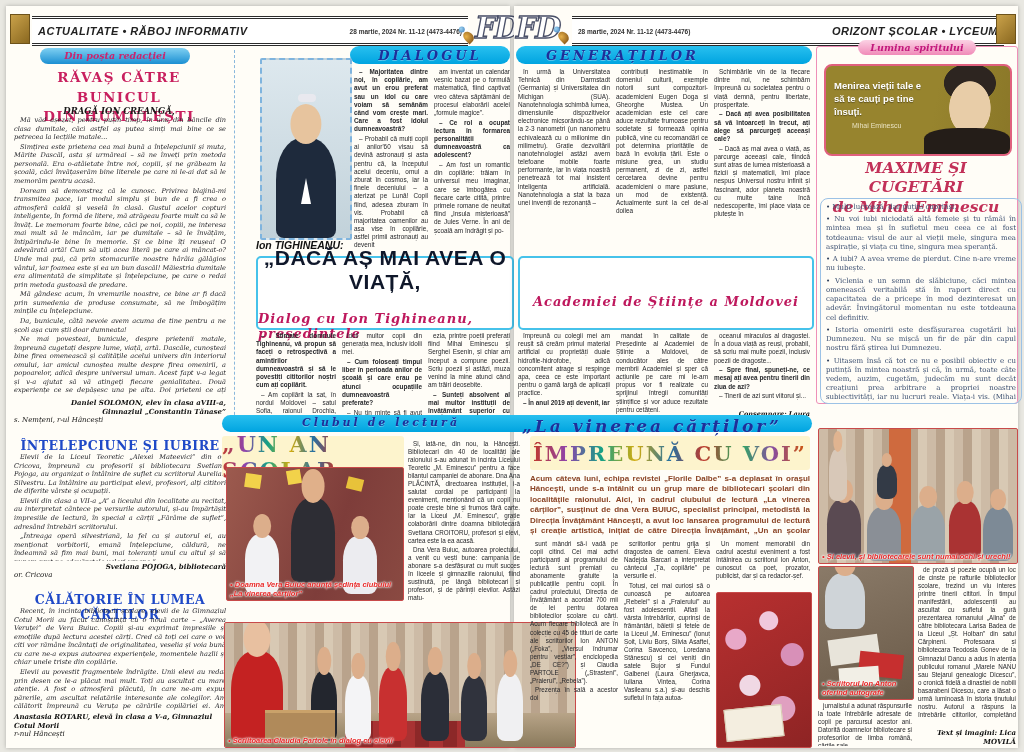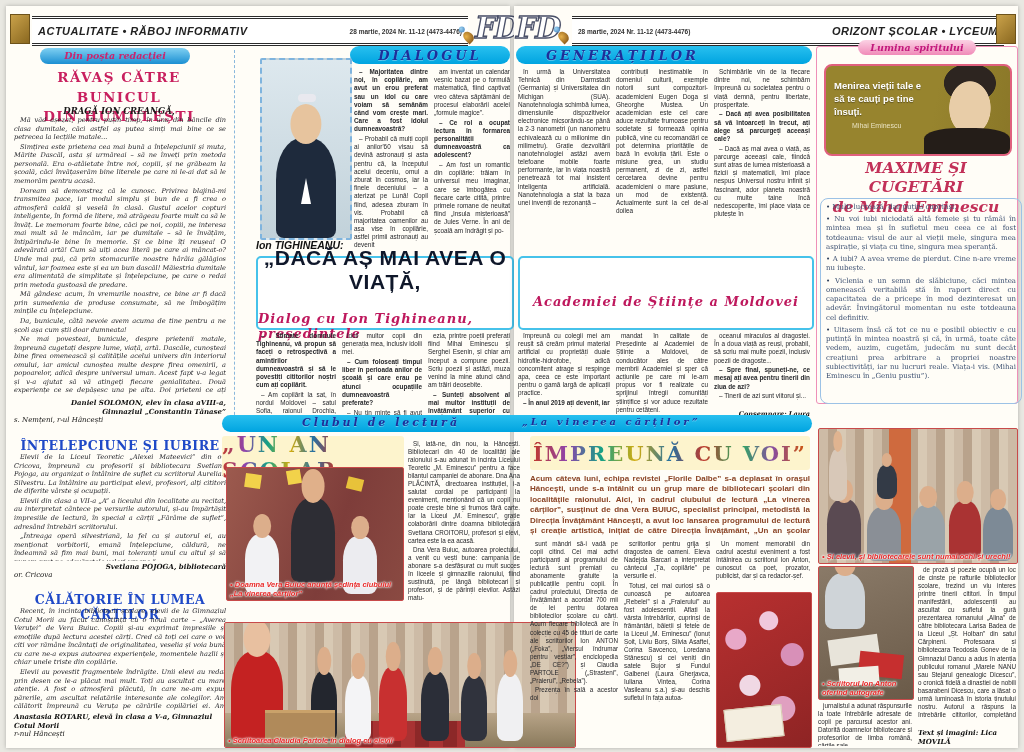--- a/index.html
+++ b/index.html
@@ -59,21 +59,21 @@
   .photo{overflow:hidden;border:1.5px solid #c84a4a;border-radius:2px;}
   .photocap{position:absolute;left:3px;bottom:2px;right:3px;font:italic 800 7.5px "Liberation Sans",sans-serif;color:#e82828;
             text-shadow:0 0 2px #fff,0 0 2px #fff,0 0 3px #fff;line-height:1.2;}
   .person{position:absolute;border-radius:42% 42% 8px 8px;background:var(--c,#333a46);}
   .person::before{content:"";position:absolute;left:50%;top:-34%;transform:translateX(-50%);width:52%;height:40%;
                   background:var(--h,#dcae8b);border-radius:50%;}
   .curtain{background:repeating-linear-gradient(90deg,#cdbba6 0 9px,#b9a38c 9px 18px,#d8c9b4 18px 27px);}
   .dashedblue{border:2px dashed #7fb4de;border-radius:2px;}
   .smalltxt{font:6.3px/1.28 "Liberation Sans",sans-serif;color:#26272b;text-align:justify;overflow:hidden;}
   .smalltxt p{margin:0 0 1.5px;text-indent:5px;}
-  .credit{font:italic 800 7px "DejaVu Serif",serif;color:#111;}
+  .credit{font:italic 800 7px "DejaVu Serif",serif;color:#111;text-align:right;}
   .pcap-name{font:italic 800 10.5px "Liberation Sans",sans-serif;color:#111;}
   .vline{border-left:1px dashed #8ab8dc;}
 </style>
 </head>
 <body>
 
 <div id="spread">
 
   <div class="page" id="page-l">
 
@@ -229,20 +229,21 @@
 
     <div class="abs maximtitle" style="left:306px;top:152px;width:192px;">
       <span>MAXIME ȘI CUGETĂRI</span><br>
       <span>de Mihai Eminescu</span>
     </div>
     <div class="abs maxims" style="left:306px;top:192px;width:190px;height:196px;">
         <p>Mulți lucrează, dar puțini cuprinși.</p>
         <p>Nu voi iubi niciodată altă femeie și tu rămâi în mintea mea și în sufletul meu ceea ce ai fost totdeauna: visul de aur al vieții mele, singura mea aspirație, și viața cu tine, singura mea speranță.</p>
         <p>A iubi? A avea vreme de pierdut. Cine n-are vreme nu iubește.</p>
         <p>Viclenia e un semn de slăbiciune, căci mintea omenească veritabilă stă în raport direct cu capacitatea de a pricepe în mod dezinteresat un adevăr. Învingătorul momentan nu este totdeauna cel definitiv.</p>
+        <p>Istoria omenirii este desfășurarea cugetării lui Dumnezeu. Nu se mișcă un fir de păr din capul nostru fără știrea lui Dumnezeu.</p>
         <p>Uitasem însă că tot ce nu e posibil obiectiv e cu putință în mintea noastră și că, în urmă, toate câte vedem, auzim, cugetăm, judecăm nu sunt decât creațiuni prea arbitrare a propriei noastre subiectivități, iar nu lucruri reale. Viața-i vis. (Mihai Eminescu în „Geniu pustiu”).</p>
       </div>
 
     <div class="abs photo curtain" style="left:304px;top:422px;width:198px;height:134px;">
       <div class="abs" style="left:70px;top:0;width:22px;height:100%;background:#cf6a3e;"></div>
       <div class="person" style="--c:#5a4a52;left:8px;top:70px;width:34px;height:60px;"></div>
       <div class="person" style="--c:#8a8f96;left:48px;top:78px;width:34px;height:54px;"></div>
       <div class="person" style="--c:#9aa3a8;left:92px;top:76px;width:34px;height:56px;"></div>
       <div class="person" style="--c:#a33;left:130px;top:72px;width:32px;height:58px;"></div>
       <div class="person" style="--c:#7d8a96;left:164px;top:78px;width:30px;height:54px;"></div>
@@ -262,21 +263,21 @@
         <p>jurnalistul a adunat răspunsurile la toate întrebările adresate de copii pe parcursul acestor ani. Datorită doamnelor bibliotecare și profesorilor de limba română, cărțile sale</p>
       </div>
     <div class="abs smalltxt" style="left:404px;top:560px;width:98px;height:152px;">
         <p>de proză și poezie ocupă un loc de cinste pe rafturile bibliotecilor școlare, trezind un viu interes printre tinerii cititori. În timpul manifestării, adolescenții au ascultat cu sufletul la gură prezentarea romanului „Alina” de către bibliotecara Larisa Badea de la Liceul „Șt. Holban” din satul Cărpineni. Profesoara și bibliotecara Teodosia Gonev de la Gimnaziul Dancu a adus în atenția publicului romanul „Marele NANU sau Stejarul genealogic Dicescu”, o cronică fidelă a dinastiei de nobili basarabeni Dicescu, care a lăsat o urmă luminoasă în istoria ținutului nostru. Autorul a răspuns la întrebările cititorilor, completând relatările cu detalii inedite și importante. Scriitorul i-a îndemnat pe elevi să prețuiască fiecare clipă, să aleagă cartea și nu telefonul sau tableta, căci numai ea, cartea, stă la temelia cunoașterii și dezvoltării intelectuale a unei tânăr.</p>
       </div>
     <div class="abs credit" style="left:404px;top:722px;width:98px;">Text și imagini: Lica MOVILĂ</div>
   </div>
 
   <div class="abs cyanband" style="left:222px;top:415px;width:590px;height:17px;text-decoration:underline;">
     <span class="bt abs" style="left:80px;top:1px;font-size:11px;">Clubul de lectură</span>
-    <span class="bt abs" style="left:300px;top:1px;font-size:10px;">„La vinerea cărților”</span>
+    <span class="bt abs" style="left:300px;top:1px;font-size:17px;">„La vinerea cărților”</span>
   </div>
 
   <div class="abs yellowbox" style="left:222px;top:436px;width:182px;height:41px;">
     <span class="rainbow" style="font-size:22px;">„UN AN ȘCOLAR</span>
   </div>
 
   <div class="abs photo" style="left:226px;top:467px;width:176px;height:132px;background:linear-gradient(110deg,#9c5a4e,#7e3d3a 60%,#8a4a42);">
     <div class="abs" style="left:18px;top:6px;width:16px;height:14px;background:#f2d24a;transform:rotate(8deg);"></div>
     <div class="abs" style="left:60px;top:2px;width:14px;height:14px;background:#f2d24a;transform:rotate(-10deg);"></div>
     <div class="abs" style="left:120px;top:10px;width:16px;height:12px;background:#e8c23a;transform:rotate(14deg);"></div>

